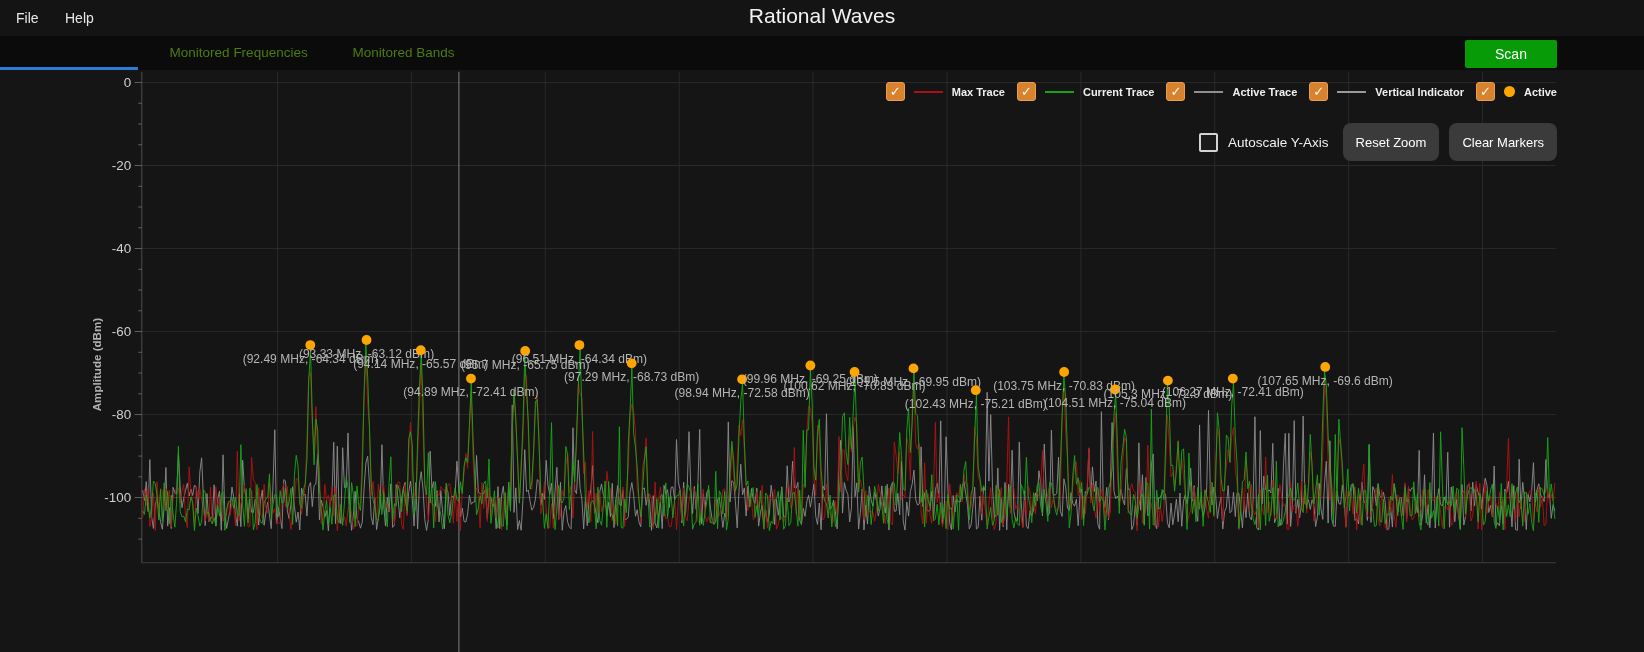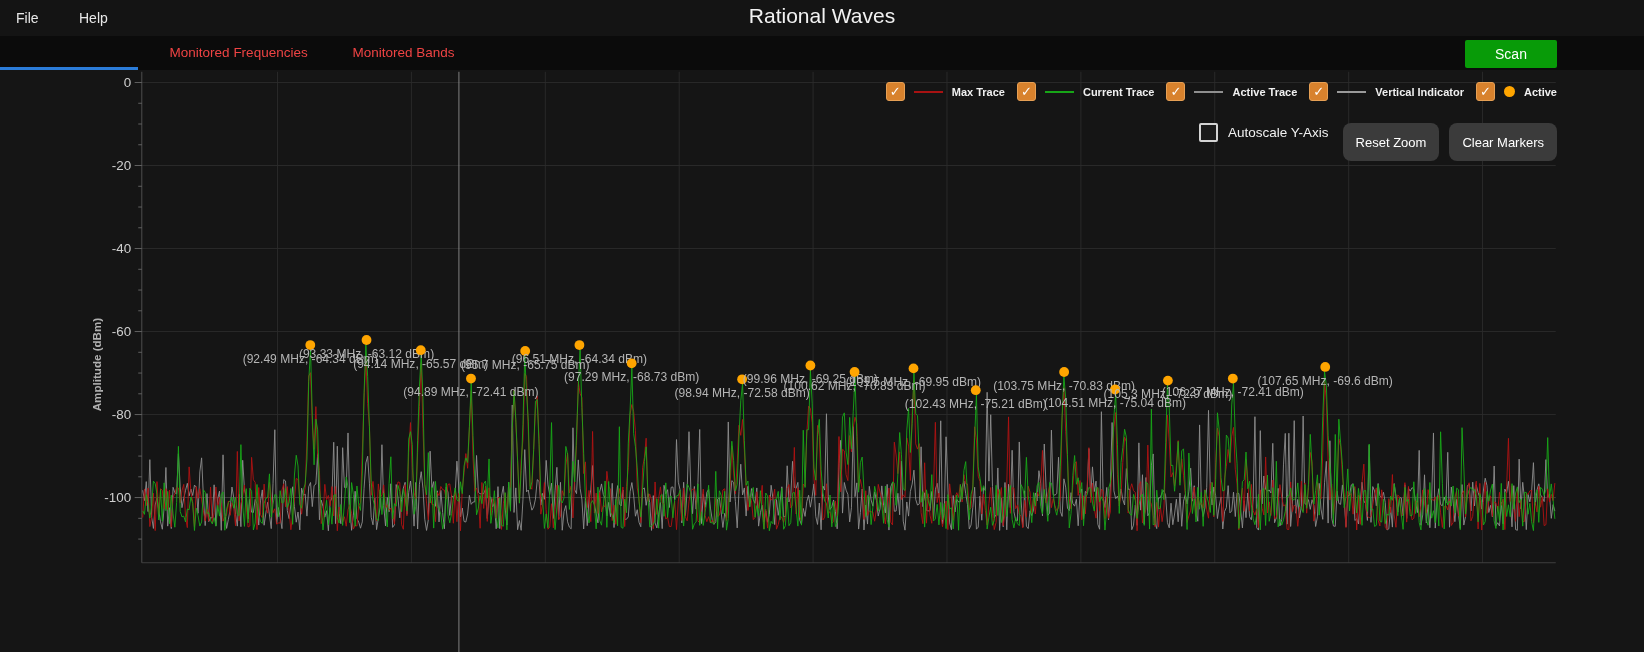--- a/index.html
+++ b/index.html
@@ -6,54 +6,54 @@
   *{box-sizing:border-box;font-family:"Liberation Sans","DejaVu Sans",sans-serif;}
   #app{position:relative;width:1644px;height:652px;background:#151515;overflow:hidden;}
 
   
   #menubar{position:absolute;left:0;top:0;width:100%;height:36px;background:#141414;}
   .menu-item{position:absolute;top:0;height:36px;line-height:36px;color:#e8e8e8;font-size:14px;padding:0 6px;cursor:default;}
   #app-title{position:absolute;left:0;right:0;top:4px;text-align:center;color:#f2f2f2;font-size:21px;}
 
   
   #tabstrip{position:absolute;left:0;top:36px;width:100%;height:34px;background:#0b0b0b;}
-  .tab{position:absolute;top:0;height:31px;line-height:34px;font-size:13.5px;color:#ef4444;padding:0 14px;cursor:default;}
+  .tab{position:absolute;top:0;height:31px;line-height:34px;font-size:13.5px;color:#4d7c0f;padding:0 14px;cursor:default;}
   .tab.active{color:#ffffff;}
   .tab-underline{position:absolute;top:31px;height:3px;background:#2b7cd9;}
   #scan-btn{position:absolute;right:87px;top:4px;width:92px;height:28px;background:#089b08;border:none;border-radius:2px;color:#fff;font-size:14px;cursor:pointer;}
 
   
   #chart{position:absolute;left:0;top:70px;width:1644px;height:582px;background:#151515;}
   #spectrum-svg{position:absolute;left:0;top:0;}
 
   
   #legend-row{position:absolute;top:12px;right:87px;display:flex;align-items:center;gap:12px;}
   .legend-item{display:flex;align-items:center;gap:9px;}
   .cb{width:19px;height:19px;border-radius:3px;display:flex;align-items:center;justify-content:center;cursor:pointer;}
   .cb.checked{background:#d8822d;border:1px solid #e6a055;}
   .cb.checked .tick{color:#fff;font-size:13px;font-weight:bold;line-height:1;}
   .cb.unchecked{background:#1b1b1b;border:2px solid #d4d4d4;border-radius:2px;}
   .swatch-line{width:29px;height:2px;}
   .swatch-dot{width:11px;height:11px;border-radius:50%;}
   .legend-label{color:#f0f0f0;font-size:11px;font-weight:bold;white-space:nowrap;}
 
   
-  #controls-row{position:absolute;top:53px;right:87px;display:flex;align-items:flex-start;gap:10px;}
+  #controls-row{position:absolute;top:53px;right:87px;display:flex;align-items:center;gap:10px;}
   #autoscale-wrap{display:flex;align-items:center;gap:10px;margin-right:4px;}
   #autoscale-label{color:#f0f0f0;font-size:13.5px;white-space:nowrap;}
   .ctl-btn{background:#3b3b3b;color:#fff;border:none;border-radius:8px;height:38px;padding:0 13px;font-size:13px;cursor:pointer;}
 </style>
 </head>
 <body>
 
 <div id="app">
 
   <div id="menubar">
       <div class="menu-item" style="left: 10px;">File</div>
-      <div class="menu-item" style="left: 73px;">Help</div>
+      <div class="menu-item" style="left: 59px;">Help</div>
     </div>
   <div id="app-title">Rational Waves</div>
 
   <div id="tabstrip">
     <button id="scan-btn">Scan</button>
       <div class="tab-underline" style="left: 0px; width: 137.6px;"></div>
       <div class="tab" style="left: 155.6px;">Monitored Frequencies</div>
       <div class="tab" style="left: 338.4px;">Monitored Bands</div>
     </div>
 

